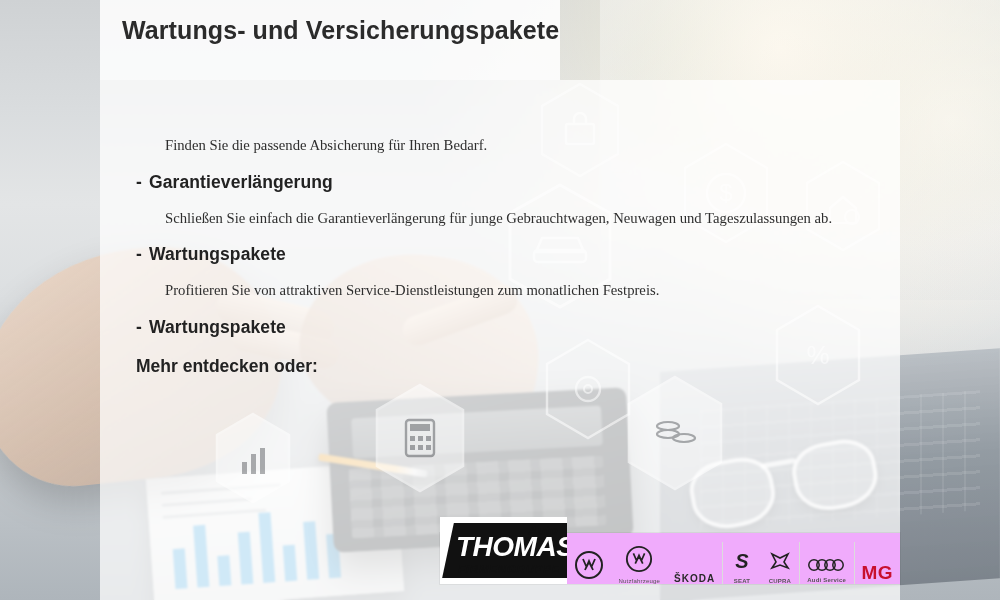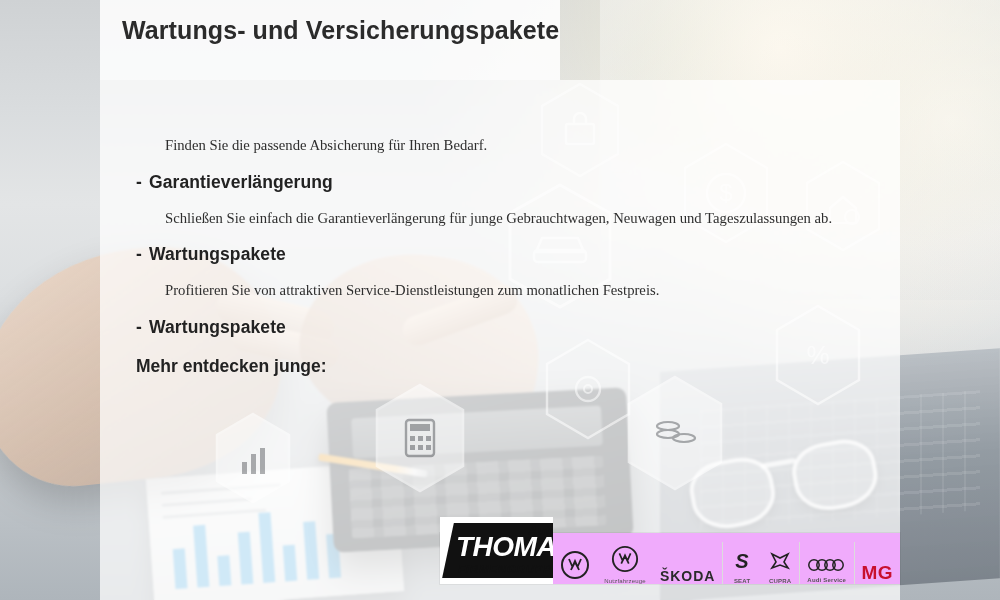--- a/index.html
+++ b/index.html
@@ -303,21 +303,21 @@
   .brand .mark { display: block; }
   .brand .cap {
     display: block;
     font-size: 6px;
     color: #555;
     margin-top: 1px;
     letter-spacing: 0.2px;
   }
   .brand .wordmark {
     display: block;
-    font-size: 14px;
+    font-size: 10px;
     font-weight: bold;
     letter-spacing: 1px;
   }
   .divider {
     width: 1px; height: 42px;
     background: #dcdcdc;
   }
   .cupra-word {
     font-size: 10.5px;
     font-weight: bold;
@@ -485,21 +485,21 @@
     </div>
 
     <div class="item">
       <p class="item-head">
         <span class="dash">-</span><span>Wartungspakete</span>
       </p>
     </div>
   </div>
 
   <div class="more">
-    <p class="more-title">Mehr entdecken junge:</p>
+    <p class="more-title">Mehr entdecken oder:</p>
   </div>
 
   <div class="logobar">
 
     <div class="thomas-logo">
       <div class="thomas-black"></div>
       <span class="thomas-auto">Auto</span>
       <span class="thomas-main">THOMAS</span>
       <span class="thomas-sub">FIRMENGRUPPE</span>
     </div>

